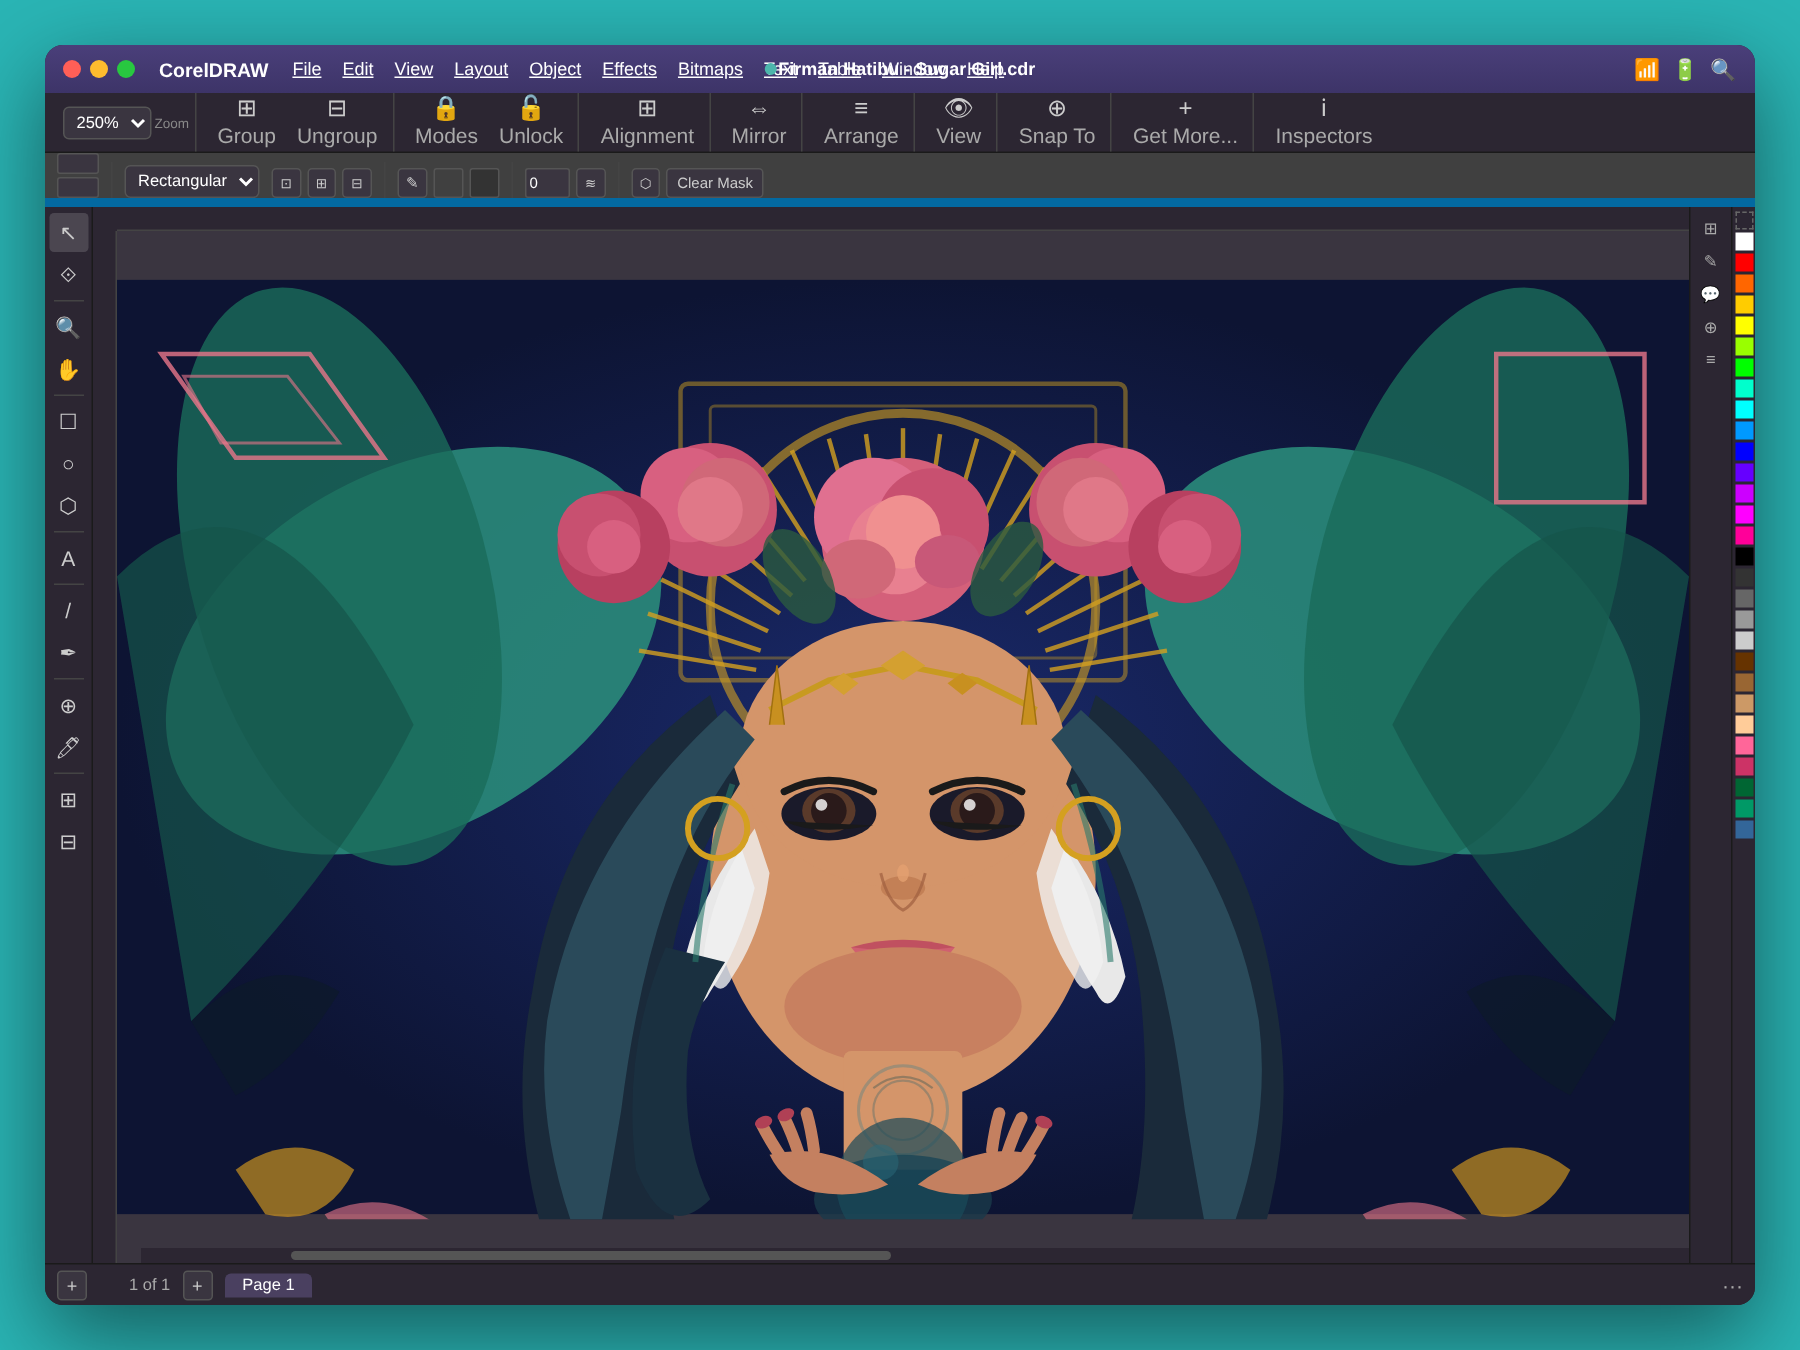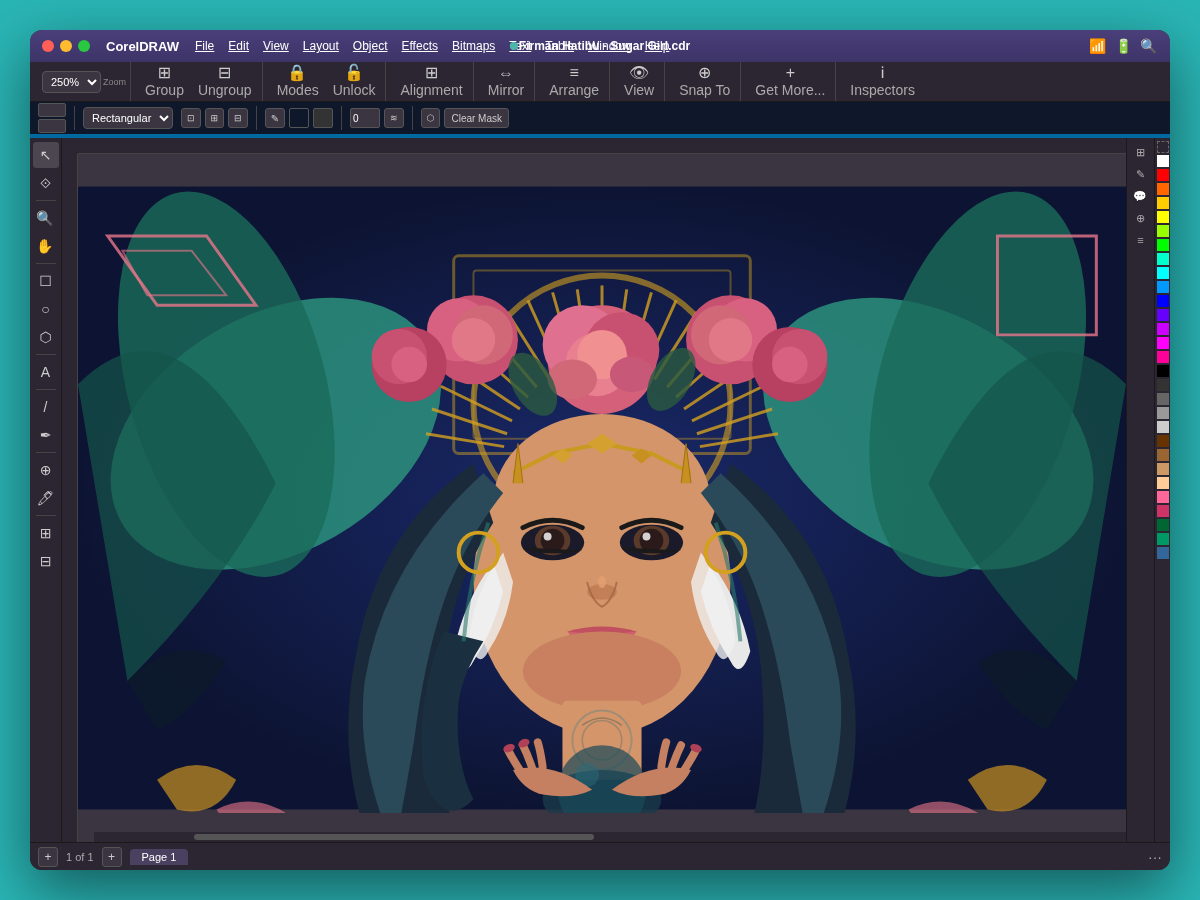--- a/index.html
+++ b/index.html
@@ -149,26 +149,26 @@
       border: 1px solid #555;
       border-radius: 4px;
       color: #fff;
       font-size: 11px;
       padding: 2px 4px;
       height: 22px;
     }
     
     .toolbar2 {
       height: 36px;
-      background: #0f172a;
-      display: flex;
-      align-items: center;
+      background: #404040;
+      display: flex;
+      align-items: flex-end;
       padding: 0 8px;
       gap: 4px;
-      border-bottom: 4px solid #0369a1;
+      border-bottom: 6px solid #0369a1;
       flex-shrink: 0;
     }
     .coord-box {
       display: flex;
       flex-direction: column;
       gap: 2px;
     }
     .coord-input {
       background: #3a3540;
       border: 1px solid #555;
@@ -368,20 +368,21 @@
       display: flex;
       align-items: center;
       justify-content: center;
       color: #ccc;
       font-size: 12px;
       cursor: pointer;
     }
     .page-indicator {
       color: #aaa;
       font-size: 11px;
+      margin-left: 20px;
     }
     .page-name-tab {
       background: #4a4060;
       border-radius: 4px 4px 0 0;
       padding: 2px 12px;
       color: #fff;
       font-size: 11px;
       cursor: pointer;
     }
     .bottom-dots {

